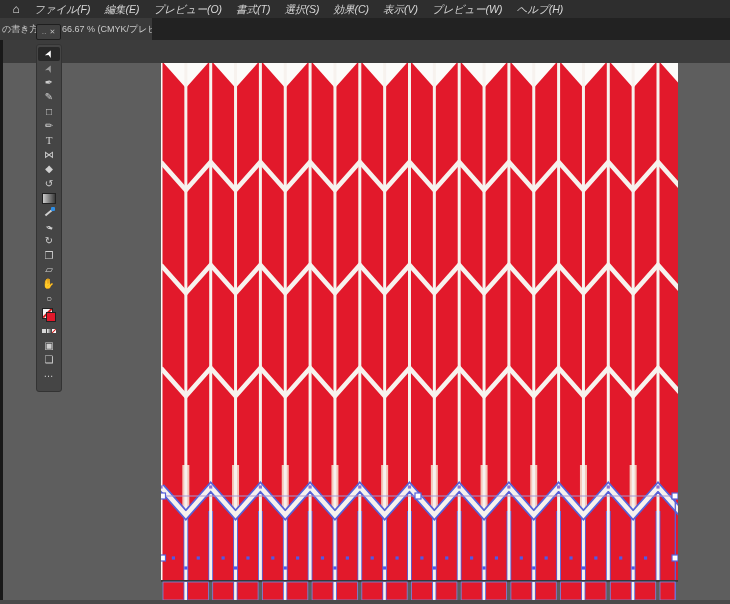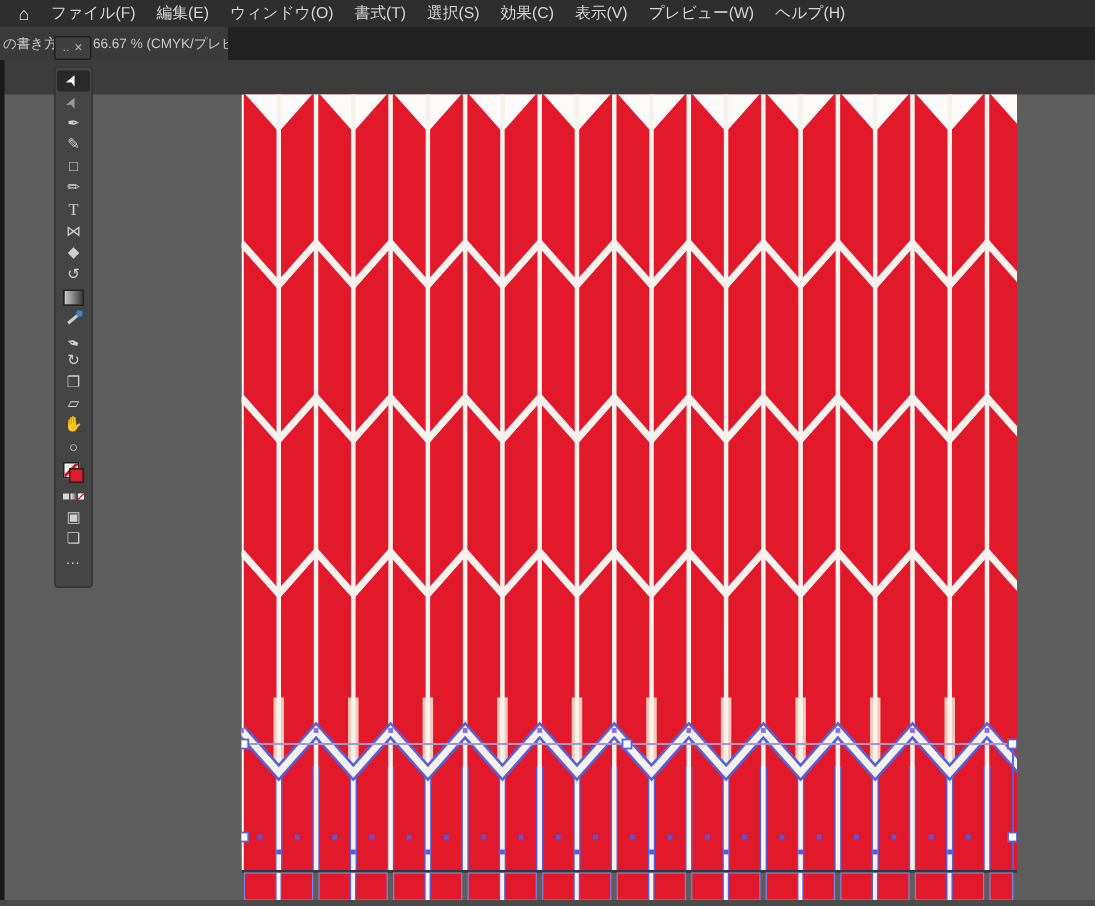--- a/index.html
+++ b/index.html
@@ -3,21 +3,21 @@
 <meta charset="utf-8">
 <style>
   html,body{margin:0;padding:0;background:#2d2d2d;}
   body{width:730px;height:604px;position:relative;overflow:hidden;
        font-family:"Liberation Sans","DejaVu Sans",sans-serif;}
   
   .menubar{position:absolute;left:0;top:0;width:730px;height:18px;background:#2e2e2e;
            display:flex;align-items:center;color:#d6d6d6;font-size:10.5px;}
   .home-btn{width:22px;height:16px;margin-left:5px;display:flex;align-items:center;justify-content:center;
             color:#e0e0e0;font-size:12px;}
-  .menu-item{padding:0 7px;white-space:nowrap;line-height:18px;}
+  .menu-item{padding:0 7px;white-space:nowrap;line-height:18px;font-style:italic;}
   
   .tabbar{position:absolute;left:0;top:18px;width:730px;height:22px;background:#222222;}
   .doc-tab{position:absolute;left:0;top:0;height:22px;width:152px;background:#3a3a3a;
            display:flex;align-items:center;color:#c9c9c9;font-size:9px;overflow:hidden;}
   .doc-tab .title{margin-left:2px;white-space:nowrap;}
   .dock-head{position:absolute;left:36px;top:24px;width:23px;height:14px;background:#404040;
              border:1px solid #1e1e1e;border-radius:2px;display:flex;align-items:center;
              justify-content:center;gap:3px;color:#b9b9b9;font-size:7px;z-index:30;}
   
   .content{position:absolute;left:0;top:40px;width:730px;height:564px;background:#5e5e5e;}
@@ -50,21 +50,21 @@
   
   #canvas-svg{position:absolute;left:161px;top:23px;}
 </style>
 </head>
 <body>
 
 <div class="menubar">
   <div class="home-btn">⌂</div>
   <div class="menu-item">ファイル(F)</div>
   <div class="menu-item">編集(E)</div>
-  <div class="menu-item">ウィンドウ(O)</div>
+  <div class="menu-item">プレビュー(O)</div>
   <div class="menu-item">書式(T)</div>
   <div class="menu-item">選択(S)</div>
   <div class="menu-item">効果(C)</div>
   <div class="menu-item">表示(V)</div>
   <div class="menu-item">プレビュー(W)</div>
   <div class="menu-item">ヘルプ(H)</div>
 </div>
 
 <div class="tabbar">
   <div class="doc-tab">

